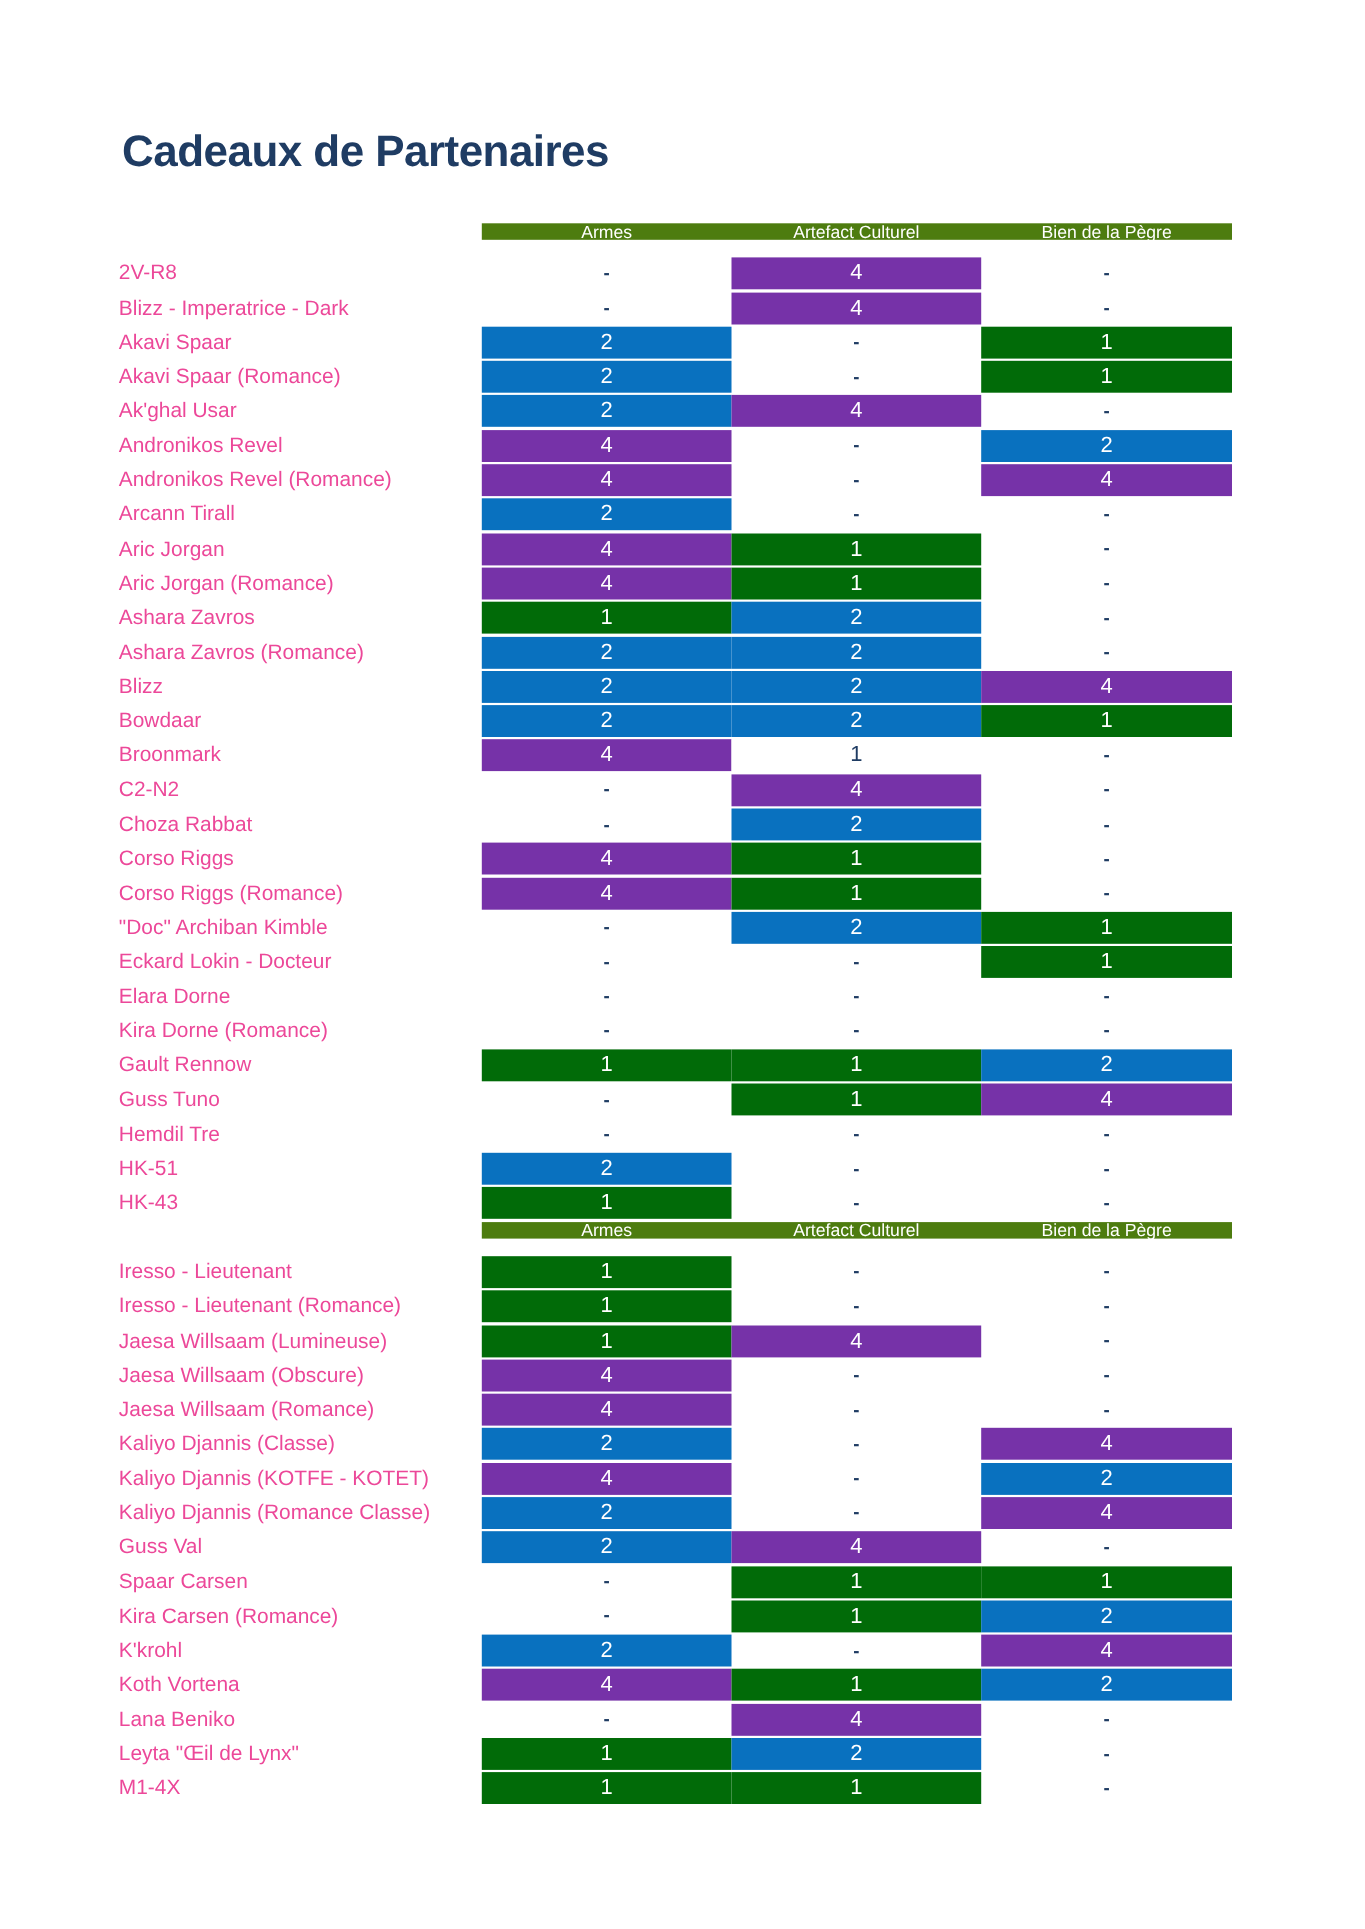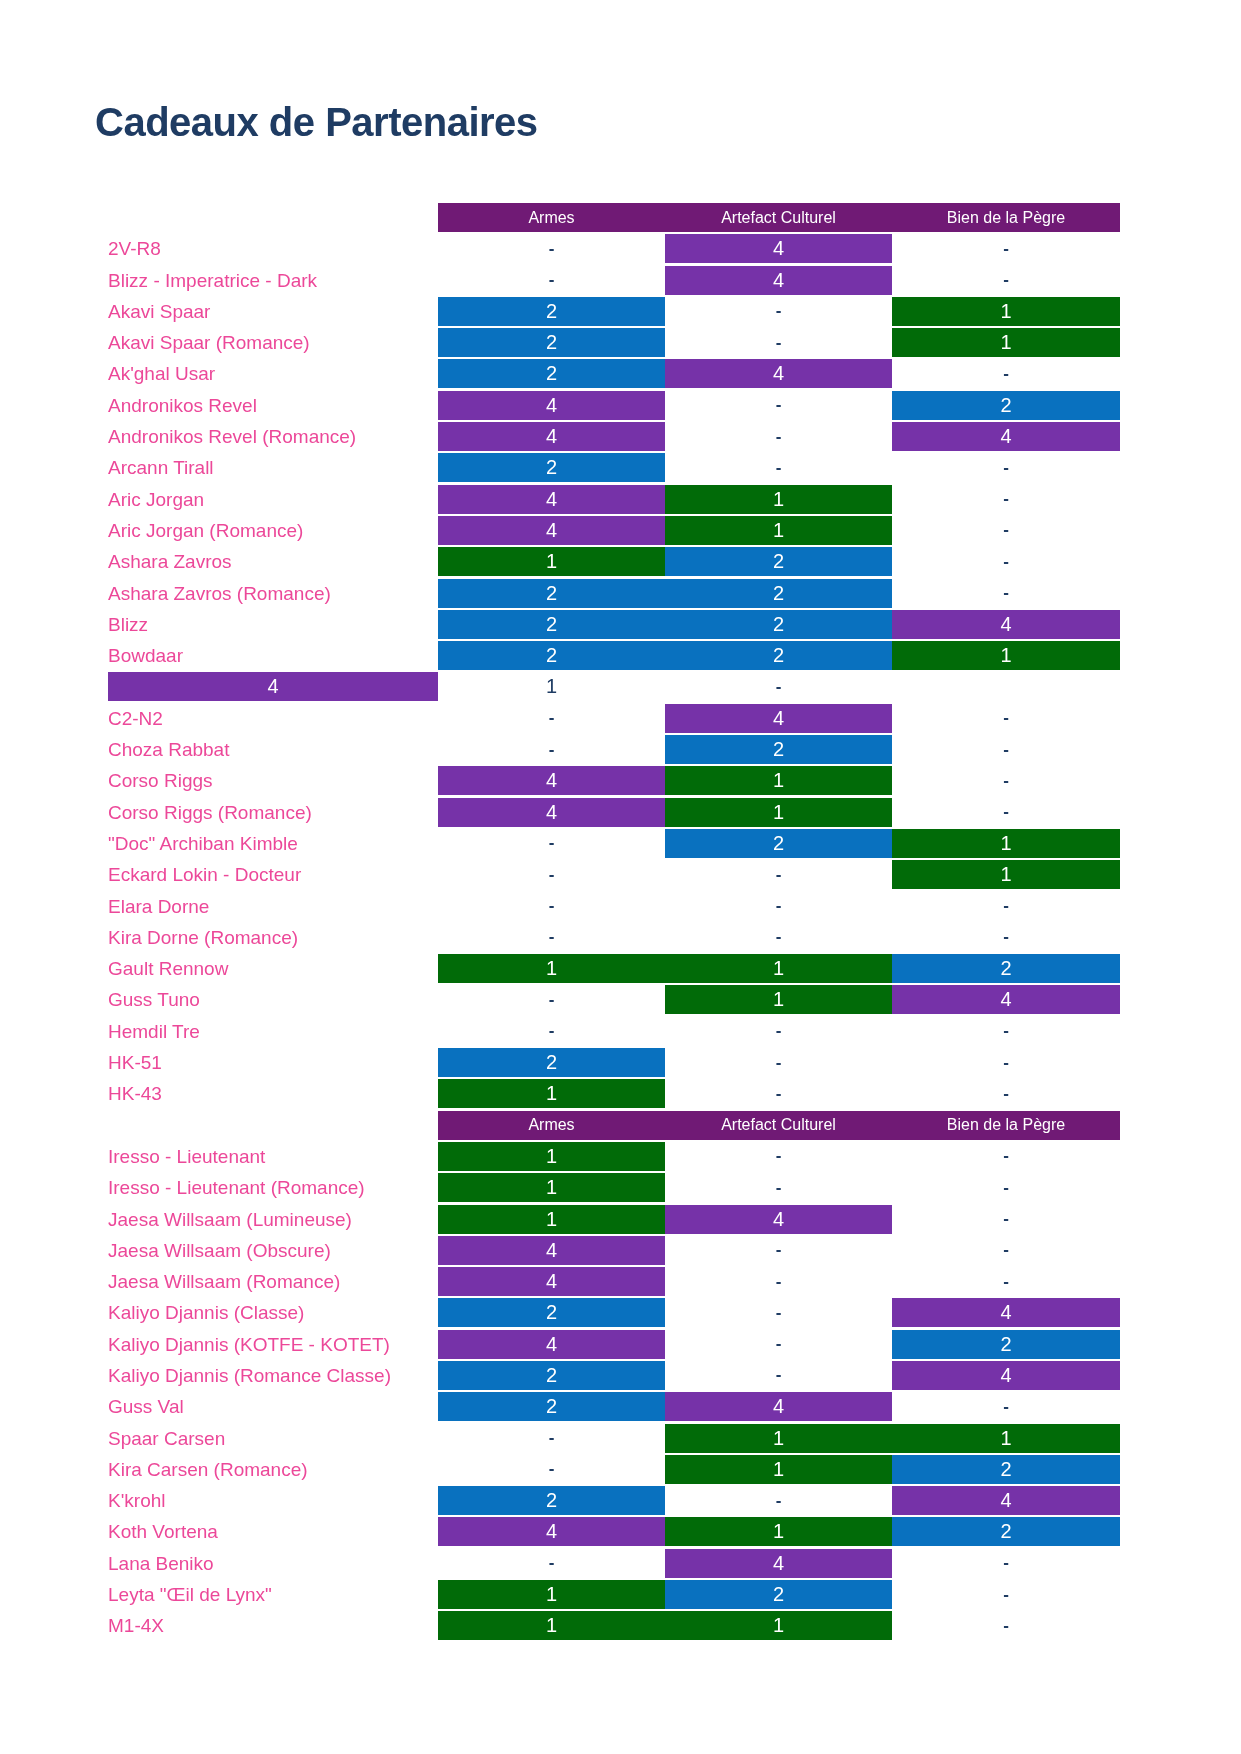--- a/index.html
+++ b/index.html
@@ -6,21 +6,21 @@
   body{
     width:1241px;height:1754px;
     background:#ffffff;
     font-family:"Liberation Sans", sans-serif;
     position:relative;
   }
   .page{position:absolute;inset:0;width:1241px;height:1754px;background:#fff;overflow:hidden;}
   .title{
     position:absolute;left:95px;top:100px;
     font-size:40px;font-weight:bold;color:#1f3c63;
-    letter-spacing:-0.5px;white-space:nowrap;margin:0;
+    letter-spacing:-0.5px;white-space:nowrap;margin:16px;
   }
   .table{position:absolute;left:108px;top:203px;width:1012px;}
   .row{
     display:grid;
     grid-template-columns:330px 227px 227px 228px;
     height:31.3px;
     align-items:start;
   }
   .name{
     color:#ec4899;font-size:19px;line-height:29px;
@@ -30,21 +30,21 @@
     height:29px;display:flex;align-items:center;justify-content:center;
     font-size:20px;color:#1f3c63;
   }
   .cell.b{background:#0971bf;color:#ffffff;}
   .cell.p{background:#7632a8;color:#ffffff;}
   .cell.g{background:#016b08;color:#ffffff;}
   .cell.w{background:#ffffff;color:#1f3c63;}
   .cell.none{background:transparent;font-size:17px;font-weight:bold;}
   .header-bar{
     grid-column:2/5;
-    background:#701a75;height:29px;
+    background:#4d7c0f;height:15px;
     display:grid;grid-template-columns:227px 227px 228px;
     align-items:center;
   }
   .header-bar .col-label{
     color:#ffffff;font-size:16px;text-align:center;white-space:nowrap;
   }
 </style>
 </head>
 <body>
 
@@ -137,20 +137,21 @@
         <div class="cell b">2</div>
         <div class="cell p">4</div>
       </div>
       <div class="row">
         <div class="name">Bowdaar</div>
         <div class="cell b">2</div>
         <div class="cell b">2</div>
         <div class="cell g">1</div>
       </div>
       <div class="row">
+        <div class="name">Broonmark</div>
         <div class="cell p">4</div>
         <div class="cell w">1</div>
         <div class="cell none">-</div>
       </div>
       <div class="row">
         <div class="name">C2-N2</div>
         <div class="cell none">-</div>
         <div class="cell p">4</div>
         <div class="cell none">-</div>
       </div>

